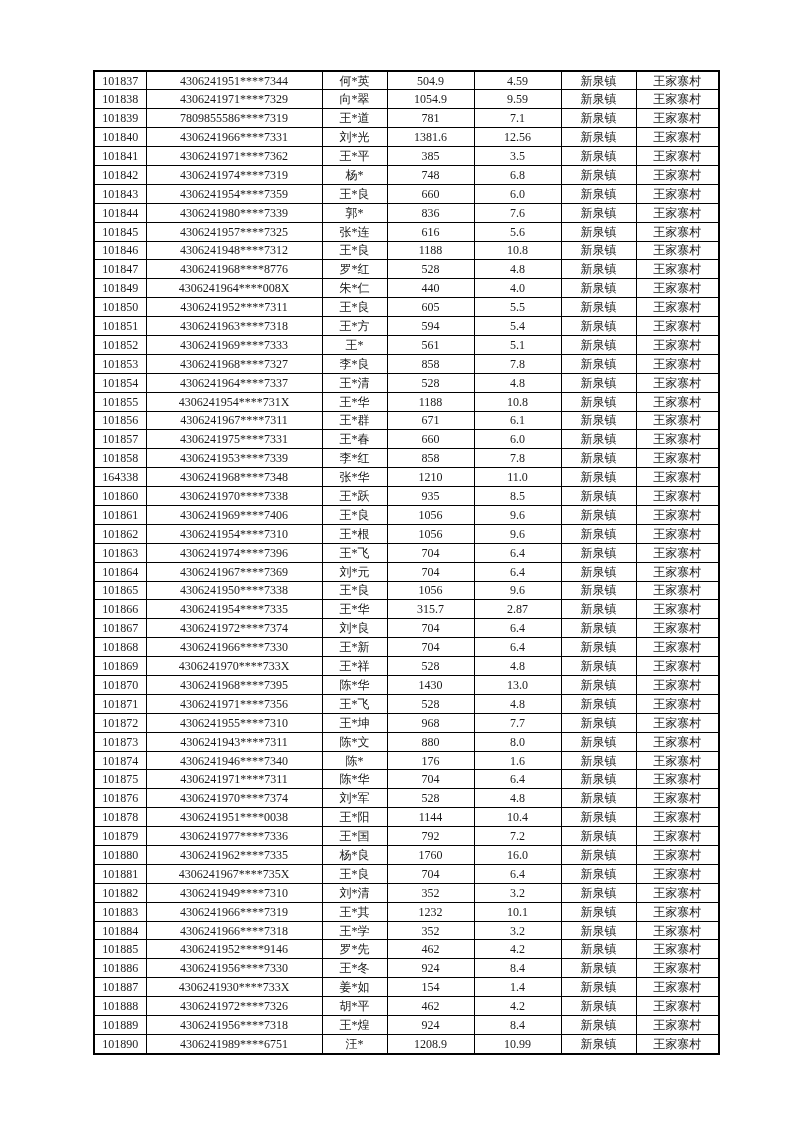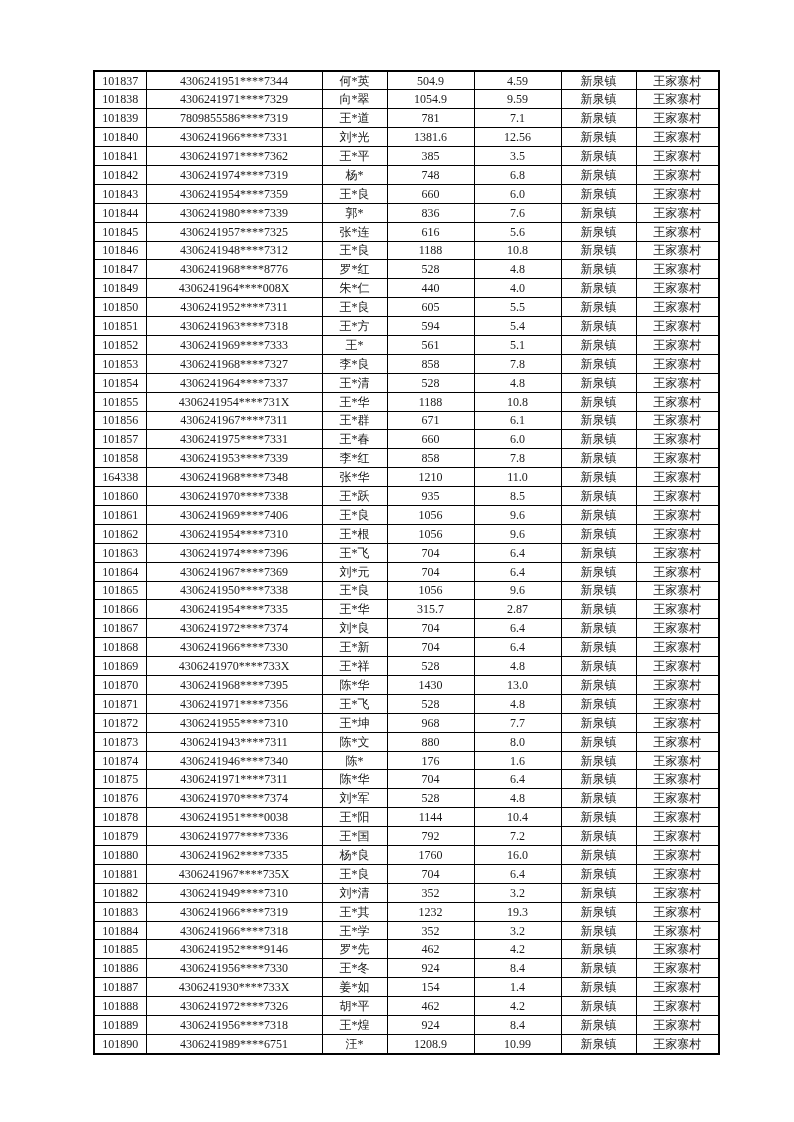--- a/index.html
+++ b/index.html
@@ -457,21 +457,21 @@
           <td>352</td>
           <td>3.2</td>
           <td>新泉镇</td>
           <td>王家寨村</td>
         </tr>
         <tr>
           <td>101883</td>
           <td>4306241966****7319</td>
           <td>王*其</td>
           <td>1232</td>
-          <td>19.3</td>
+          <td>10.1</td>
           <td>新泉镇</td>
           <td>王家寨村</td>
         </tr>
         <tr>
           <td>101884</td>
           <td>4306241966****7318</td>
           <td>王*学</td>
           <td>352</td>
           <td>3.2</td>
           <td>新泉镇</td>

